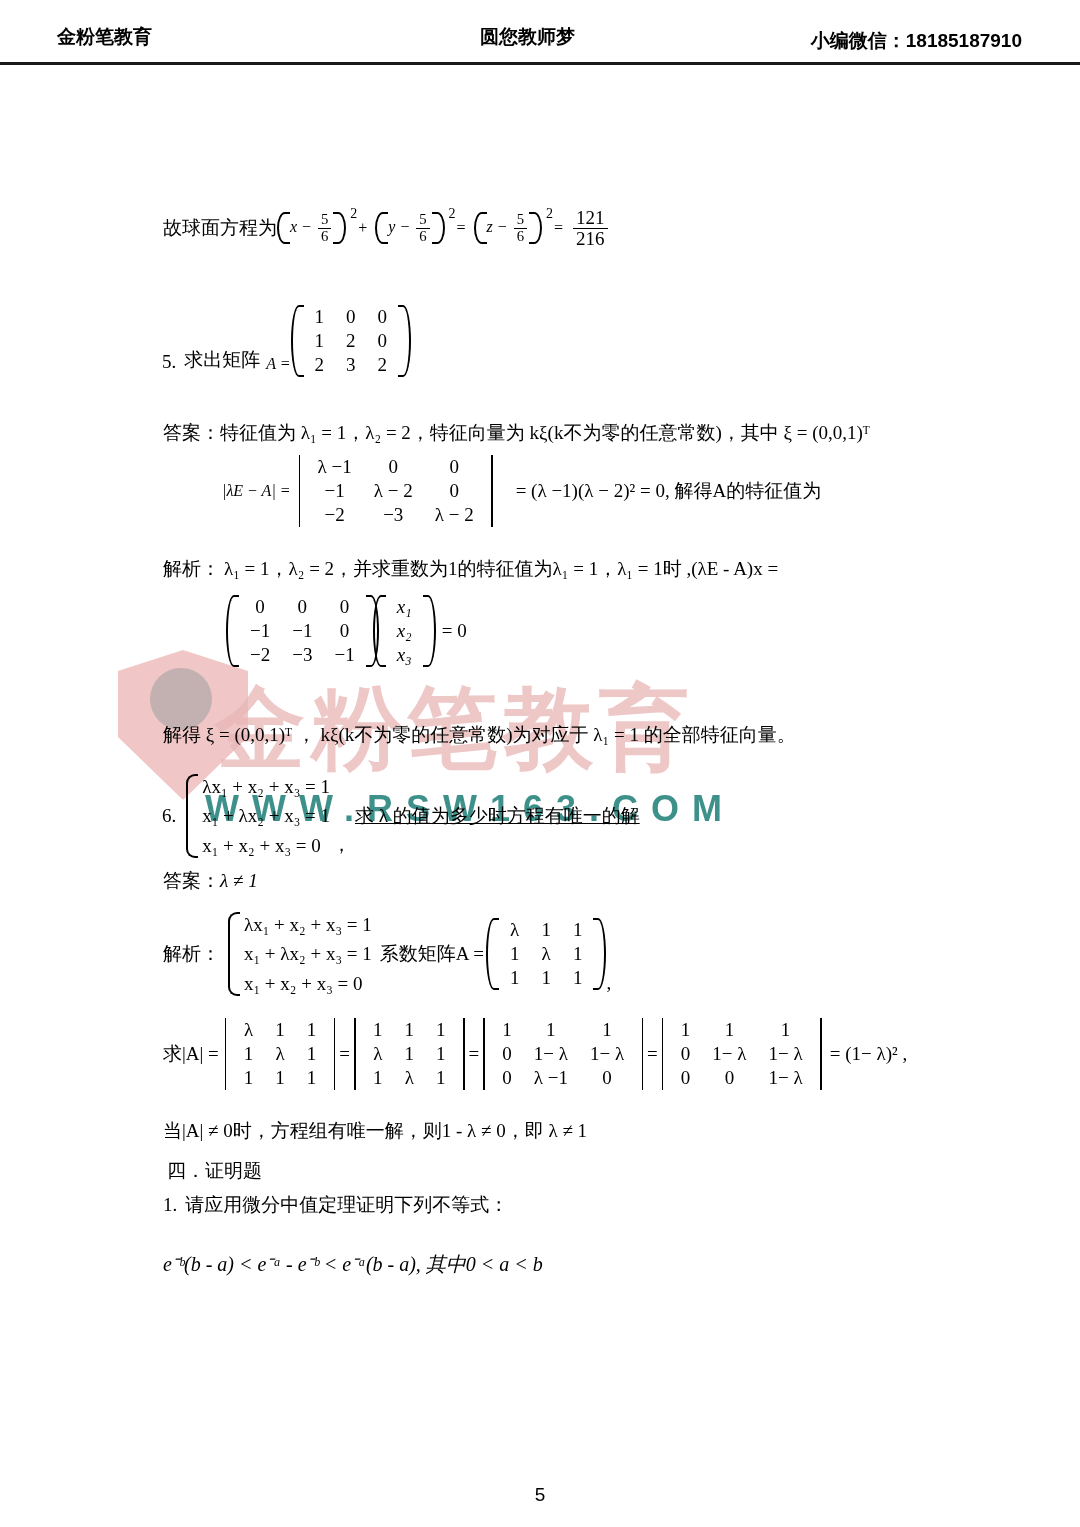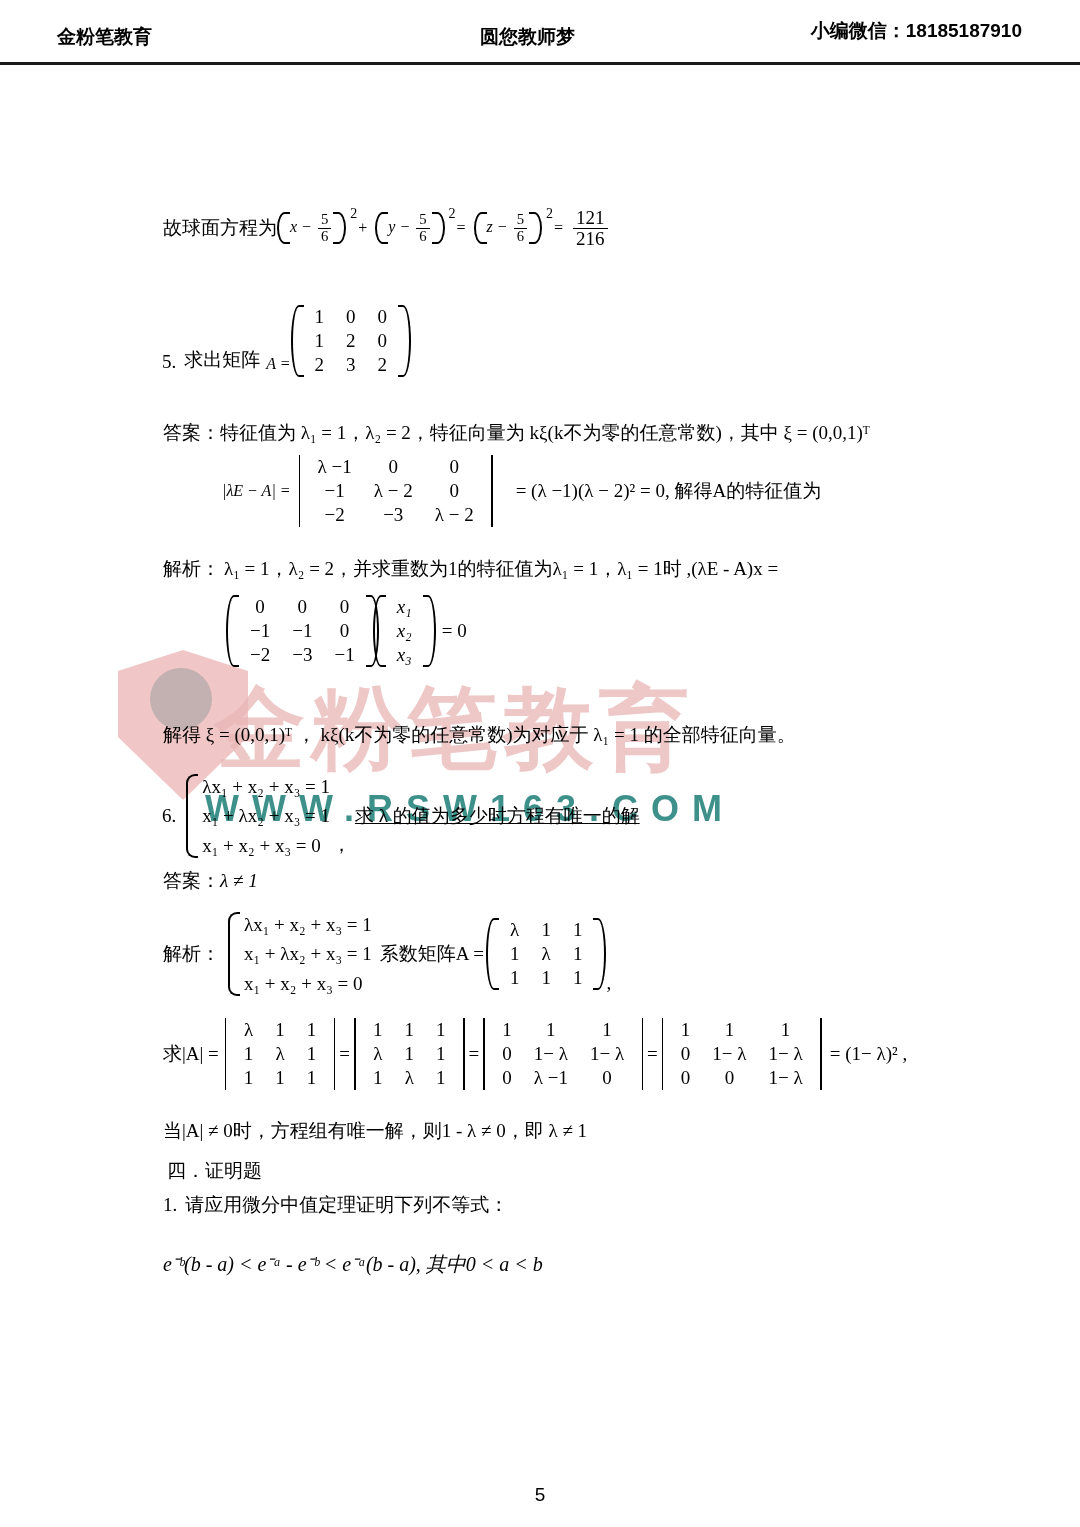--- a/index.html
+++ b/index.html
@@ -20,21 +20,21 @@
   .header {
     position: absolute;
     top: 18px; left: 0; width: 1080px;
     height: 36px;
     font-family: "Liberation Sans", sans-serif;
     font-weight: bold;
     font-size: 19px;
   }
   .header .h-left  { position: absolute; left: 57px;  top: 6px; }
   .header .h-mid   { position: absolute; left: 480px; top: 6px; }
-  .header .h-right { position: absolute; right: 58px; top: 0; }
+  .header .h-right { position: absolute; right: 58px; top: 10px; }
   .header-rule {
     position: absolute;
     top: 62px; left: 0; width: 1080px; height: 3px;
     background: #1a1a1a;
   }
 
   
   .watermark {
     position: absolute;
     left: 0; top: 640px;

